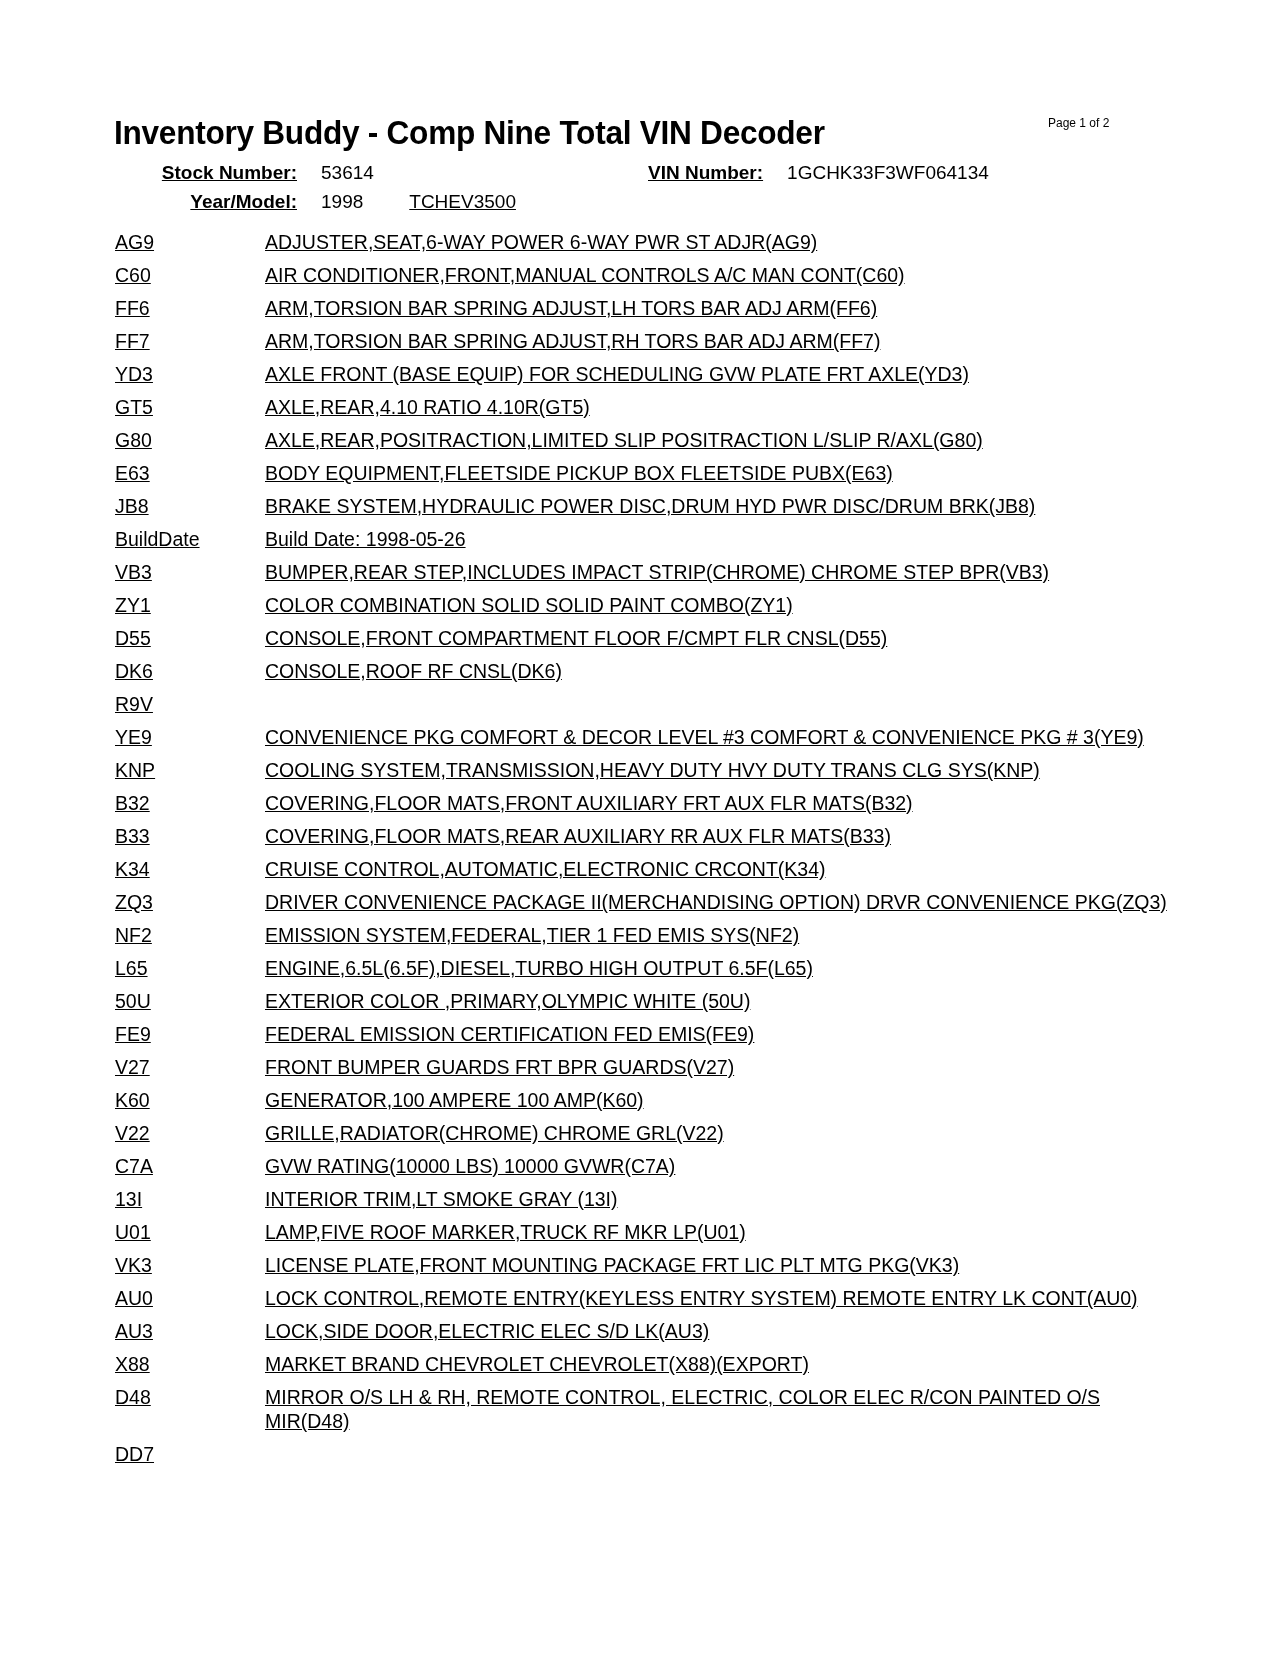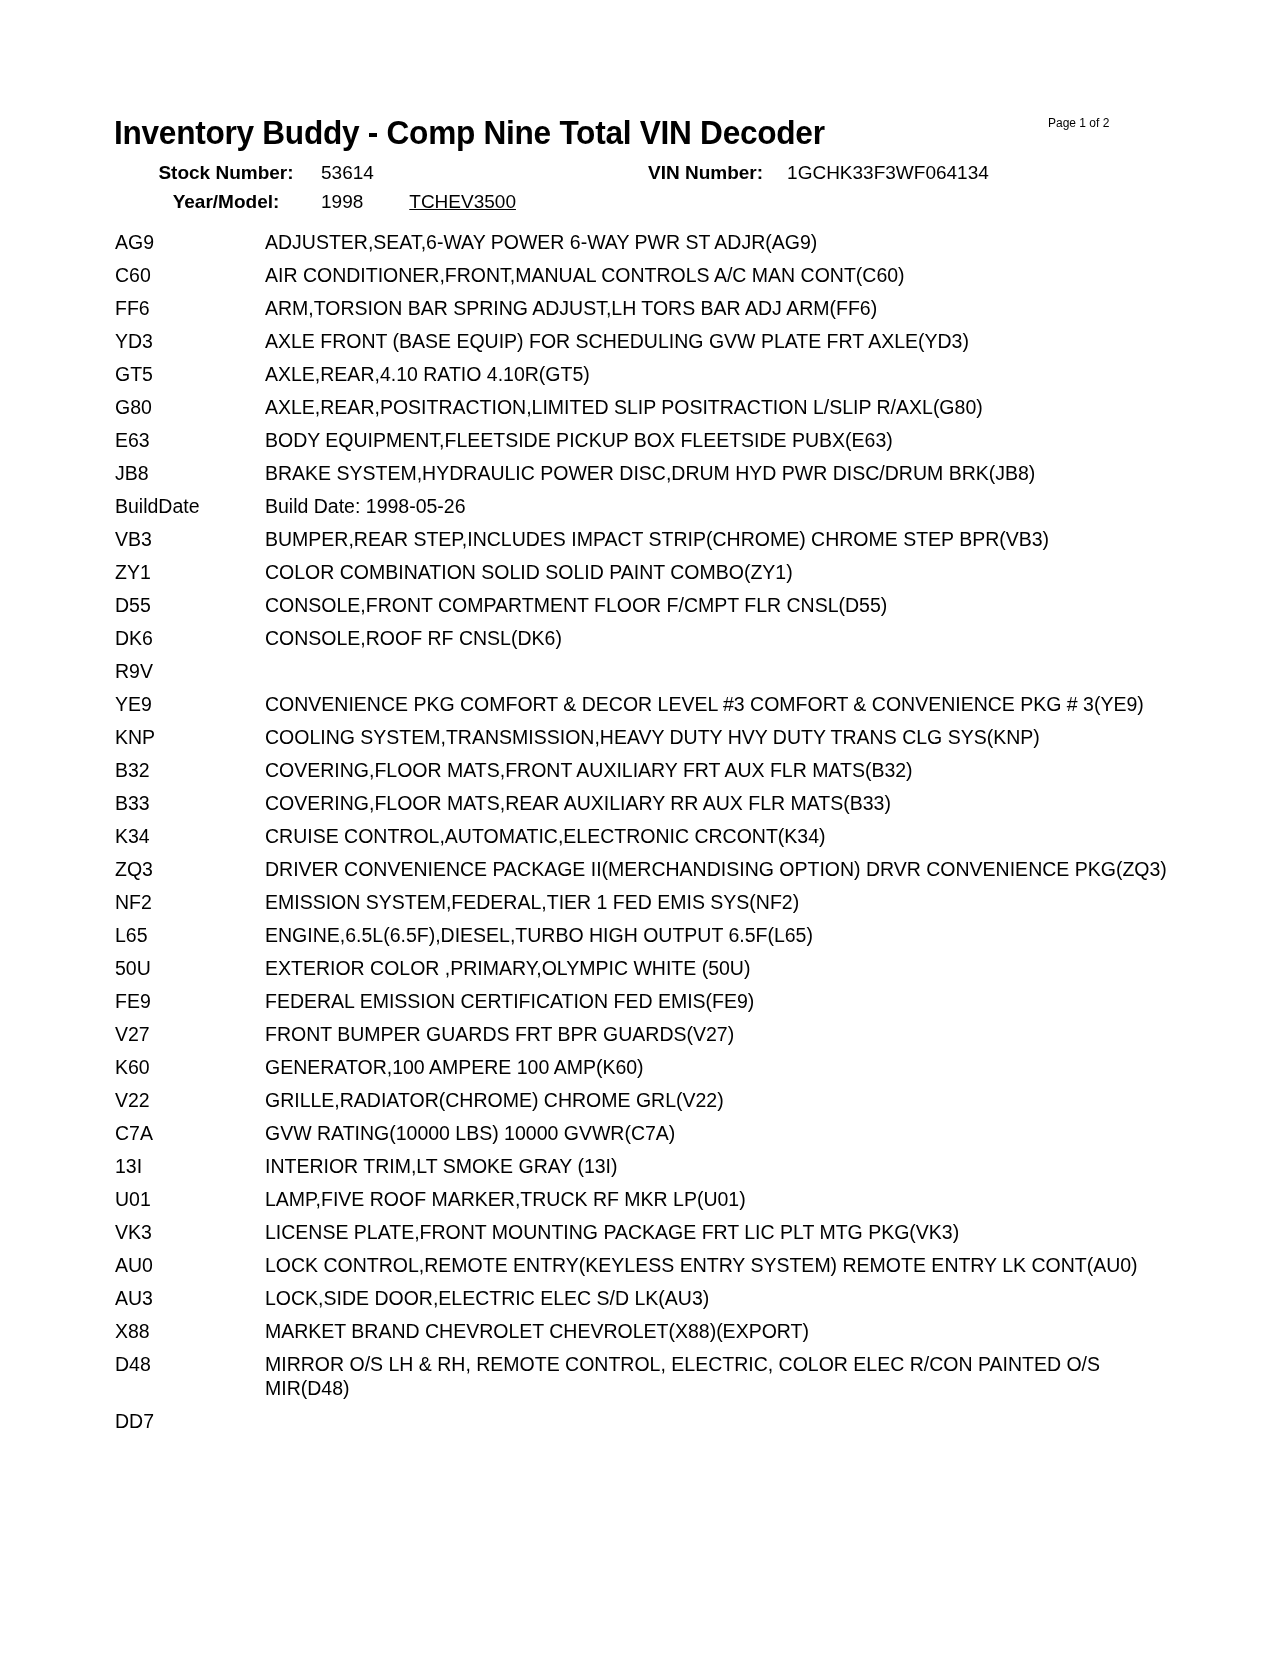--- a/index.html
+++ b/index.html
@@ -35,39 +35,41 @@
       white-space: nowrap;
     }
     .meta-row {
       position: absolute;
       font-size: 19px;
       white-space: nowrap;
     }
     .meta-label {
       font-weight: bold;
       display: inline-block;
-      text-align: center;
+      text-align: right;
+      text-decoration: underline;
     }
     .meta-value {
       display: inline-block;
       margin-left: 24px;
     }
     #stock-row { left: 155px; top: 162px; }
     #stock-row .meta-label { width: 142px; }
     #year-row { left: 155px; top: 191px; }
     #year-row .meta-label { width: 142px; }
     #year-row .model-value { margin-left: 46px; text-decoration: underline; }
     #vin-row { left: 648px; top: 162px; }
     .options {
       position: absolute;
       left: 115px;
       top: 230px;
       width: 1060px;
       font-size: 19.5px;
       line-height: 24px;
+      text-decoration: underline;
     }
     .opt-row {
       display: flex;
       align-items: flex-start;
       margin-bottom: 9px;
     }
     .opt-code {
       width: 150px;
       flex: 0 0 150px;
     }
@@ -102,20 +104,24 @@
       </div>
       <div class="opt-row">
         <div class="opt-code">C60</div>
         <div class="opt-desc">AIR CONDITIONER,FRONT,MANUAL CONTROLS A/C MAN CONT(C60)</div>
       </div>
       <div class="opt-row">
         <div class="opt-code">FF6</div>
         <div class="opt-desc">ARM,TORSION BAR SPRING ADJUST,LH TORS BAR ADJ ARM(FF6)</div>
       </div>
       <div class="opt-row">
+        <div class="opt-code">FF7</div>
+        <div class="opt-desc">ARM,TORSION BAR SPRING ADJUST,RH TORS BAR ADJ ARM(FF7)</div>
+      </div>
+      <div class="opt-row">
         <div class="opt-code">YD3</div>
         <div class="opt-desc">AXLE FRONT (BASE EQUIP) FOR SCHEDULING GVW PLATE FRT AXLE(YD3)</div>
       </div>
       <div class="opt-row">
         <div class="opt-code">GT5</div>
         <div class="opt-desc">AXLE,REAR,4.10 RATIO 4.10R(GT5)</div>
       </div>
       <div class="opt-row">
         <div class="opt-code">G80</div>
         <div class="opt-desc">AXLE,REAR,POSITRACTION,LIMITED SLIP POSITRACTION L/SLIP R/AXL(G80)</div>

